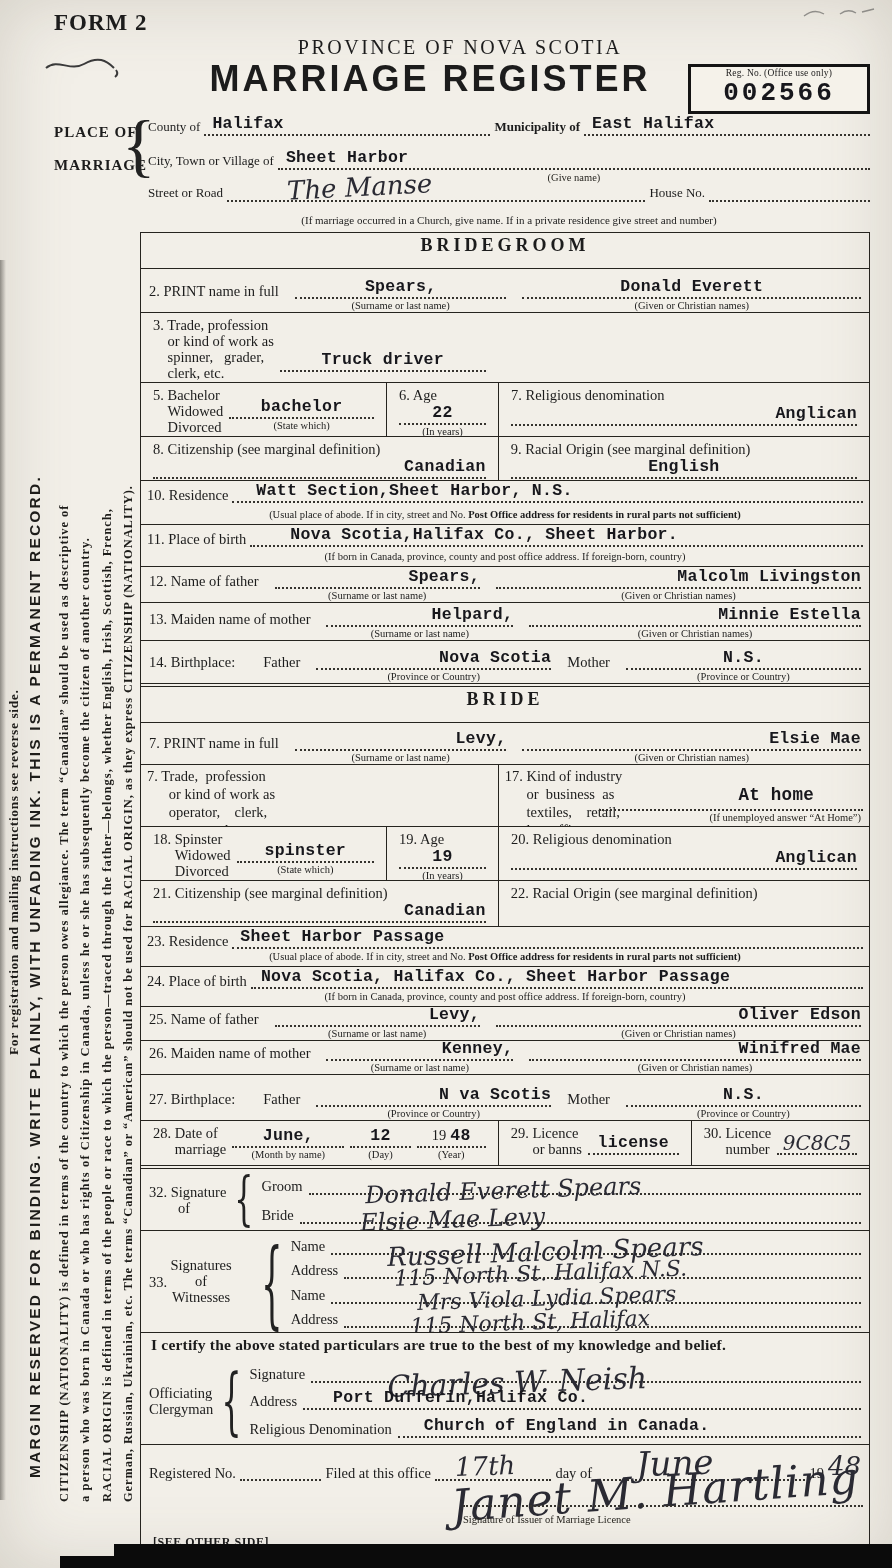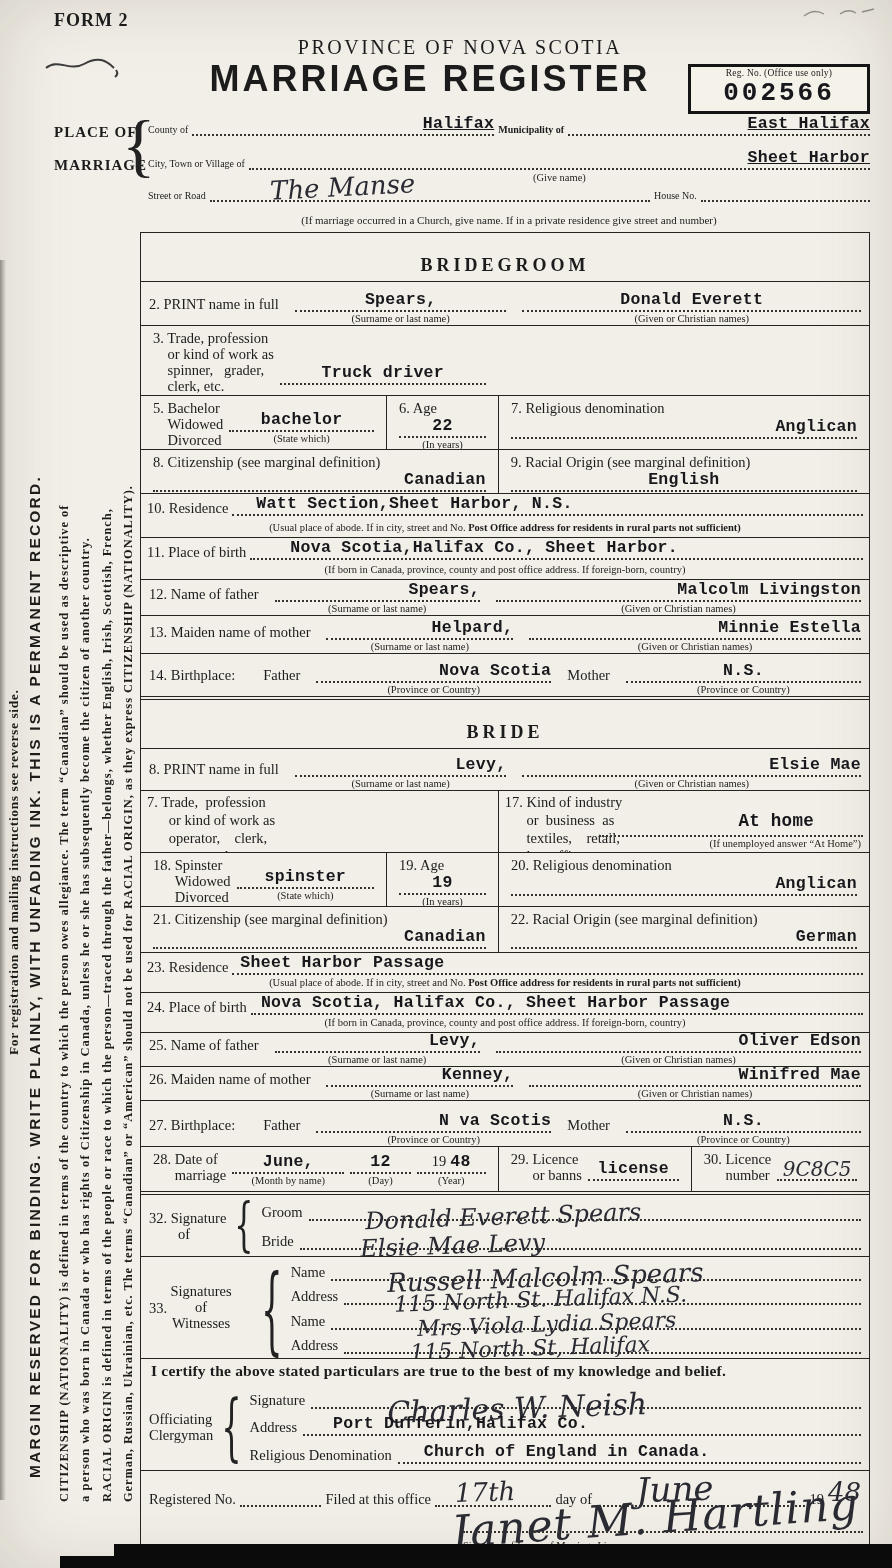--- a/index.html
+++ b/index.html
@@ -26,50 +26,50 @@
   .vtext { position:absolute; transform-origin:0 0; transform:rotate(-90deg);
            white-space:nowrap; color:#1d1c19; }
   .v-reg  { left:6px;  top:1055px; font-size:13.5px; font-weight:600; letter-spacing:.6px; }
   .v-bind { left:26px; top:1478px; font-size:15.5px; font-weight:800; letter-spacing:2.2px; font-family:"Liberation Sans",sans-serif; }
   .v-c1 { left:57px;  top:1502px; font-size:12.5px; letter-spacing:1.0px; font-weight:600;}
   .v-c2 { left:78px;  top:1502px; font-size:12.5px; letter-spacing:1.1px; font-weight:600;}
   .v-r1 { left:100px; top:1502px; font-size:12.5px; letter-spacing:1.0px; font-weight:600;}
   .v-r2 { left:121px; top:1502px; font-size:12.5px; letter-spacing:0.9px; font-weight:600;}
 
   
-  .form-no { position:absolute; left:54px; top:10px; font-weight:bold; font-size:18px; letter-spacing:1px; }
+  .form-no { position:absolute; left:54px; top:10px; font-weight:bold; font-size:23px; letter-spacing:1px; }
   .province { position:absolute; left:150px; top:36px; width:620px; text-align:center;
               font-size:20px; letter-spacing:2.5px; font-weight:500; }
   .title { position:absolute; left:140px; top:58px; width:580px; text-align:center;
            font-family:Liberation Sans, sans-serif; font-weight:800; font-size:36px; letter-spacing:3px; }
   .regbox { position:absolute; left:688px; top:64px; width:182px; height:50px;
             border:3px solid #141414; background:#f5f2ea; text-align:center; padding-top:1px; }
   .regbox .rlab { font-size:9.5px; letter-spacing:.2px; display:block; }
   .regbox .rnum { font-family:"Liberation Mono",monospace; font-weight:700; font-size:26px;
                   letter-spacing:3px; line-height:30px; display:block; }
   .squiggle { position:absolute; stroke:#3a3a3a; fill:none; }
 
   .place-h1 { position:absolute; left:54px; top:124px; font-weight:bold; font-size:15px; letter-spacing:1px; }
   .place-h2 { position:absolute; left:54px; top:157px; font-weight:bold; font-size:15px; letter-spacing:1px; }
   .place-brace { position:absolute; left:122px; top:108px; font-size:70px; line-height:76px; font-weight:300; color:#222; }
   .place-brace::before { content:"{"; }
   .prow { position:absolute; left:148px; width:722px; display:flex; align-items:flex-end; gap:4px; }
-  .plabel { font-size:10px; white-space:nowrap; padding-bottom:1px; }
+  .plabel { font-size:13px; white-space:nowrap; padding-bottom:1px; }
   .dotfill { flex:1; border-bottom:2px dotted #35332e; position:relative; min-height:20px; }
-  .dotfill .ctr { position:absolute; left:8px; right:0; bottom:1px; text-align:right;text-decoration:underline; }
+  .dotfill .ctr { position:absolute; left:8px; right:0; bottom:1px; text-align:left; }
   .dotfill .under { position:absolute; left:0; right:0; top:21px; text-align:center; }
   .pnote { position:absolute; left:148px; top:214px; width:722px; text-align:center; font-size:11px; }
 
   
   .formbox { position:absolute; left:140px; top:232px; width:730px; border:1.7px solid #26241f; background:rgba(255,255,255,.0); }
   .frow { position:relative; border-bottom:1.4px solid #26241f; display:flex; overflow:hidden; }
   .frow.dbl { border-bottom:4px double #26241f; }
   .frow.noline { border-bottom:none; }
   .sechead { text-align:center; font-weight:bold; font-size:18px; letter-spacing:4px;
-             border-bottom:1.4px solid #26241f; padding:2px 0 5px;margin-top:20px; }
+             border-bottom:1.4px solid #26241f; padding:2px 0 12px; }
   .cell { position:relative; padding:2px 6px; }
   .cell + .cell { border-left:1.4px solid #26241f; }
   .grow { flex:1; min-width:0; }
 
   .inner { display:flex; align-items:flex-end; width:100%; padding:2px 8px 0; gap:16px; }
   .mb13 { margin-bottom:13px; }
   .fc { display:flex; flex-direction:column; justify-content:flex-end; flex:1; min-width:0; }
   .fc .val { border-bottom:2px dotted #35332e; text-align:center; line-height:20px; min-height:21px; }
   .fc .val.tl { text-align:right; padding-left:14px; }
   .fc .nt { text-align:center; font-size:10.5px; line-height:13px; min-height:13px; }
@@ -319,21 +319,21 @@
           <span class="val typed">N.S.</span>
           <span class="nt">(Province or Country)</span>
         </div>
       </div>
     </div>
 
     <div class="sechead">BRIDE</div>
 
     <div class="frow" style="height:42px">
       <div class="inner">
-        <span class="flab mb13">8. PRINT name in full</span>
+        <span class="flab mb13">7. PRINT name in full</span>
         <div class="fc">
           <span class="val typed tl">Levy,</span>
           <span class="nt">(Surname or last name)</span>
         </div>
         <div class="fc" style="flex:1.6">
           <span class="val typed tl" style="padding-left:40px">Elsie Mae</span>
           <span class="nt">(Given or Christian names)</span>
         </div>
       </div>
     </div>
@@ -392,23 +392,20 @@
         <div class="colcell">
           <span class="flab">21. Citizenship (see marginal definition)</span>
           <div class="fc nonote">
             <span class="val typed tl" style="padding-left:60px">Canadian</span>
           </div>
         </div>
       </div>
       <div class="cell grow">
         <div class="colcell">
           <span class="flab">22. Racial Origin (see marginal definition)</span>
-          <div class="fc nonote">
-            <span class="val typed tl" style="padding-left:70px">German</span>
-          </div>
         </div>
       </div>
     </div>
 
     <div class="frow" style="height:40px">
       <div class="colcell">
         <div class="linewrap">
           <span class="flab">23. Residence</span>
           <div class="dfill">
             <span class="typed" style="position:absolute;left:8px;bottom:1px">Sheet Harbor Passage</span>

